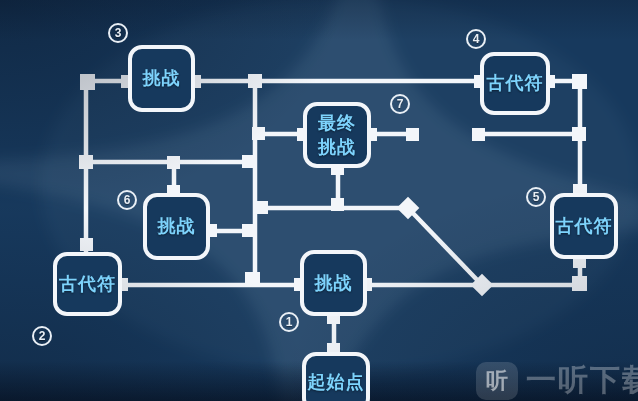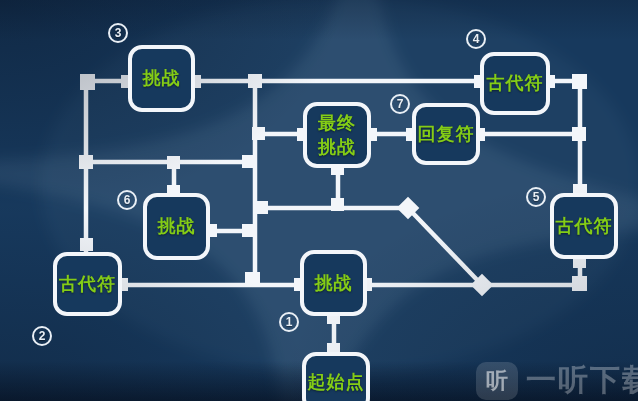--- a/index.html
+++ b/index.html
@@ -23,21 +23,21 @@
   }
   
   #connectors{position:absolute;left:0;top:0;width:638px;height:401px;}
   
   .node{
     position:absolute;
     box-sizing:border-box;
     border:4px solid #f3f6fa;
     border-radius:14px;
     background:#16395d;
-    color:#84cc16;
+    color:#7dd3fc;
     display:flex;align-items:center;justify-content:center;
     font-weight:bold;
     font-size:18px;
     letter-spacing:1px;
     text-shadow:0 1px 2px rgba(0,0,0,0.45);
     z-index:3;
   }
   .node .node-label{white-space:pre-line;text-align:center;line-height:1.35;}
   .node.small-text{font-size:18px;}
   
@@ -151,23 +151,20 @@
 
   <div class="node" style="left:480px;top:52px;width:70px;height:63px;">
     <span class="node-label">古代符</span>
   </div>
 
   <div class="node small-text" style="left:303px;top:102px;width:68px;height:66px;">
     <span class="node-label">最终
 挑战</span>
   </div>
 
-  <div class="node" style="left:412px;top:103px;width:68px;height:62px;">
-    <span class="node-label">回复符</span>
-  </div>
 
   <div class="node" style="left:143px;top:193px;width:67px;height:67px;">
     <span class="node-label">挑战</span>
   </div>
 
   <div class="node" style="left:550px;top:193px;width:68px;height:66px;">
     <span class="node-label">古代符</span>
   </div>
 
   <div class="node" style="left:53px;top:252px;width:69px;height:64px;">

